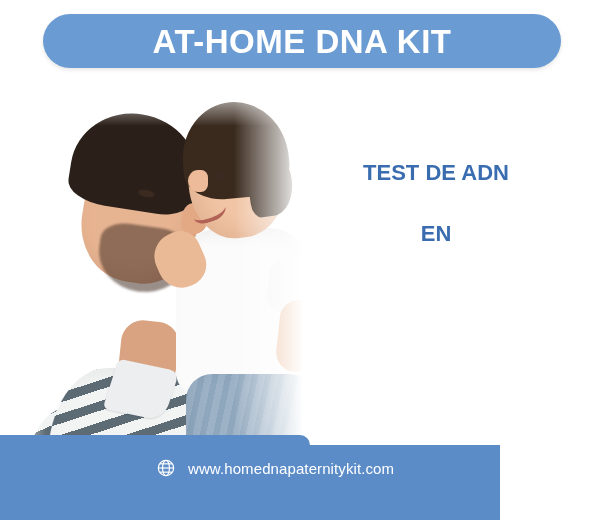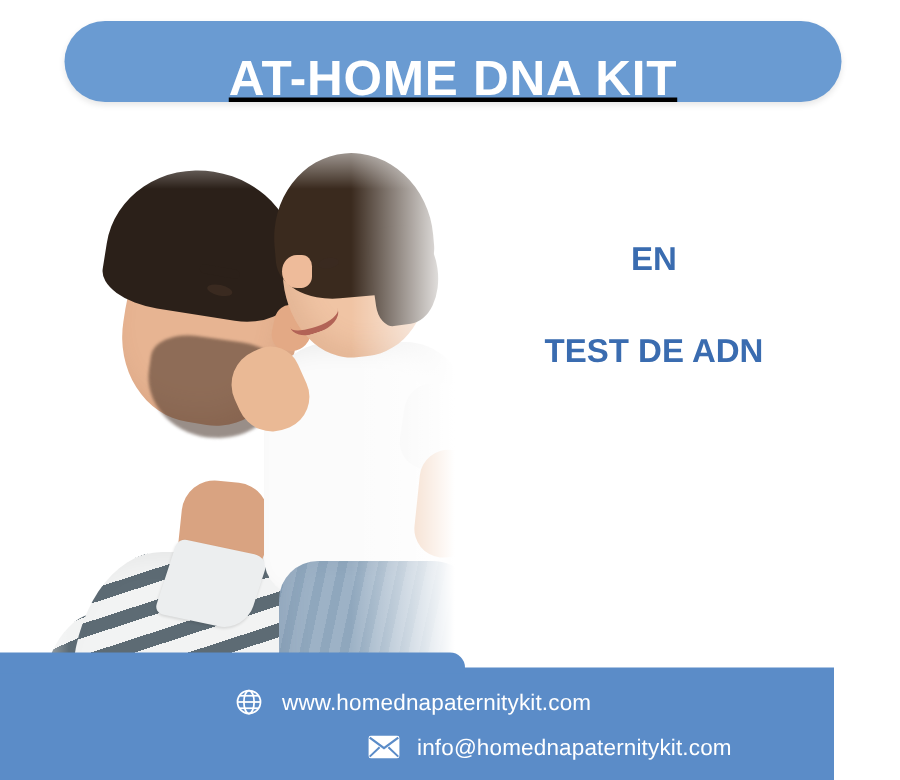--- a/index.html
+++ b/index.html
@@ -25,24 +25,23 @@
   .header-banner {
     position: absolute;
     left: 43px;
     top: 14px;
     width: 518px;
     height: 54px;
     background: #6a9bd2;
     border-radius: 27px;
     box-shadow: 0 2px 4px rgba(0,0,0,0.10);
     display: flex;
-    align-items: flex-end;
+    align-items: center;
     justify-content: center;
     z-index: 5;
-    text-decoration: underline;
   }
   .header-title {
     color: #ffffff;
     font-size: 33px;
     font-weight: bold;
     letter-spacing: 0.5px;
     line-height: 1;
     white-space: nowrap;
     font-family: "Liberation Sans", sans-serif;
   }
@@ -362,21 +361,21 @@
   }
   .info-line.l1 { margin-bottom: 36px; }
   .info-line.l2 { margin-bottom: 36px; }
   .info-line.l3 { font-size: 22px; }
 
   
   .footer {
     position: absolute;
     left: 0;
     bottom: 0;
-    width: 556px;
+    width: 500px;
     height: 75px;
     background: #5b8cc8;
     z-index: 6;
   }
   .footer-notch {
     position: absolute;
     left: 0;
     top: -10px;
     width: 310px;
     height: 14px;
@@ -455,46 +454,36 @@
       <div class="child-nose"></div>
       <div class="child-smile"></div>
 
       <div class="photo-fade-right"></div>
       <div class="photo-fade-left"></div>
       <div class="photo-fade-top"></div>
     </div>
   </div>
 
   <div class="info-block">
+    <div class="info-line l1">TEST DE ADN</div>
     <div class="info-line l2">EN</div>
-    <div class="info-line l1">TEST DE ADN</div>
   </div>
 
   <div class="footer">
     <div class="footer-notch"></div>
 
     <div class="footer-row footer-row-web">
       <span class="footer-icon">
         <svg width="20" height="20" viewBox="0 0 24 24" fill="none" stroke="#ffffff" stroke-width="1.4">
           <circle cx="12" cy="12" r="9.2"></circle>
           <ellipse cx="12" cy="12" rx="4.1" ry="9.2"></ellipse>
           <line x1="2.8" y1="12" x2="21.2" y2="12"></line>
           <line x1="4.2" y1="7" x2="19.8" y2="7"></line>
           <line x1="4.2" y1="17" x2="19.8" y2="17"></line>
         </svg>
       </span>
       <span class="footer-text">www.homednapaternitykit.com</span>
     </div>
 
 
-    <div class="footer-row footer-row-mail">
-      <span class="footer-icon">
-        <svg width="22" height="18" viewBox="0 0 24 18">
-          <rect x="0.8" y="0.8" width="22.4" height="16.4" rx="1.6" fill="#ffffff"></rect>
-          <path d="M1.6 2.2 L12 9.8 L22.4 2.2" fill="none" stroke="#5b8cc8" stroke-width="1.7"></path>
-          <path d="M1.6 16 L8.8 9.2 M22.4 16 L15.2 9.2" fill="none" stroke="#5b8cc8" stroke-width="1.5"></path>
-        </svg>
-      </span>
-      <span class="footer-text">info@homednapaternitykit.com</span>
-    </div>
   </div>
 
 </div>
 
 </body></html>

